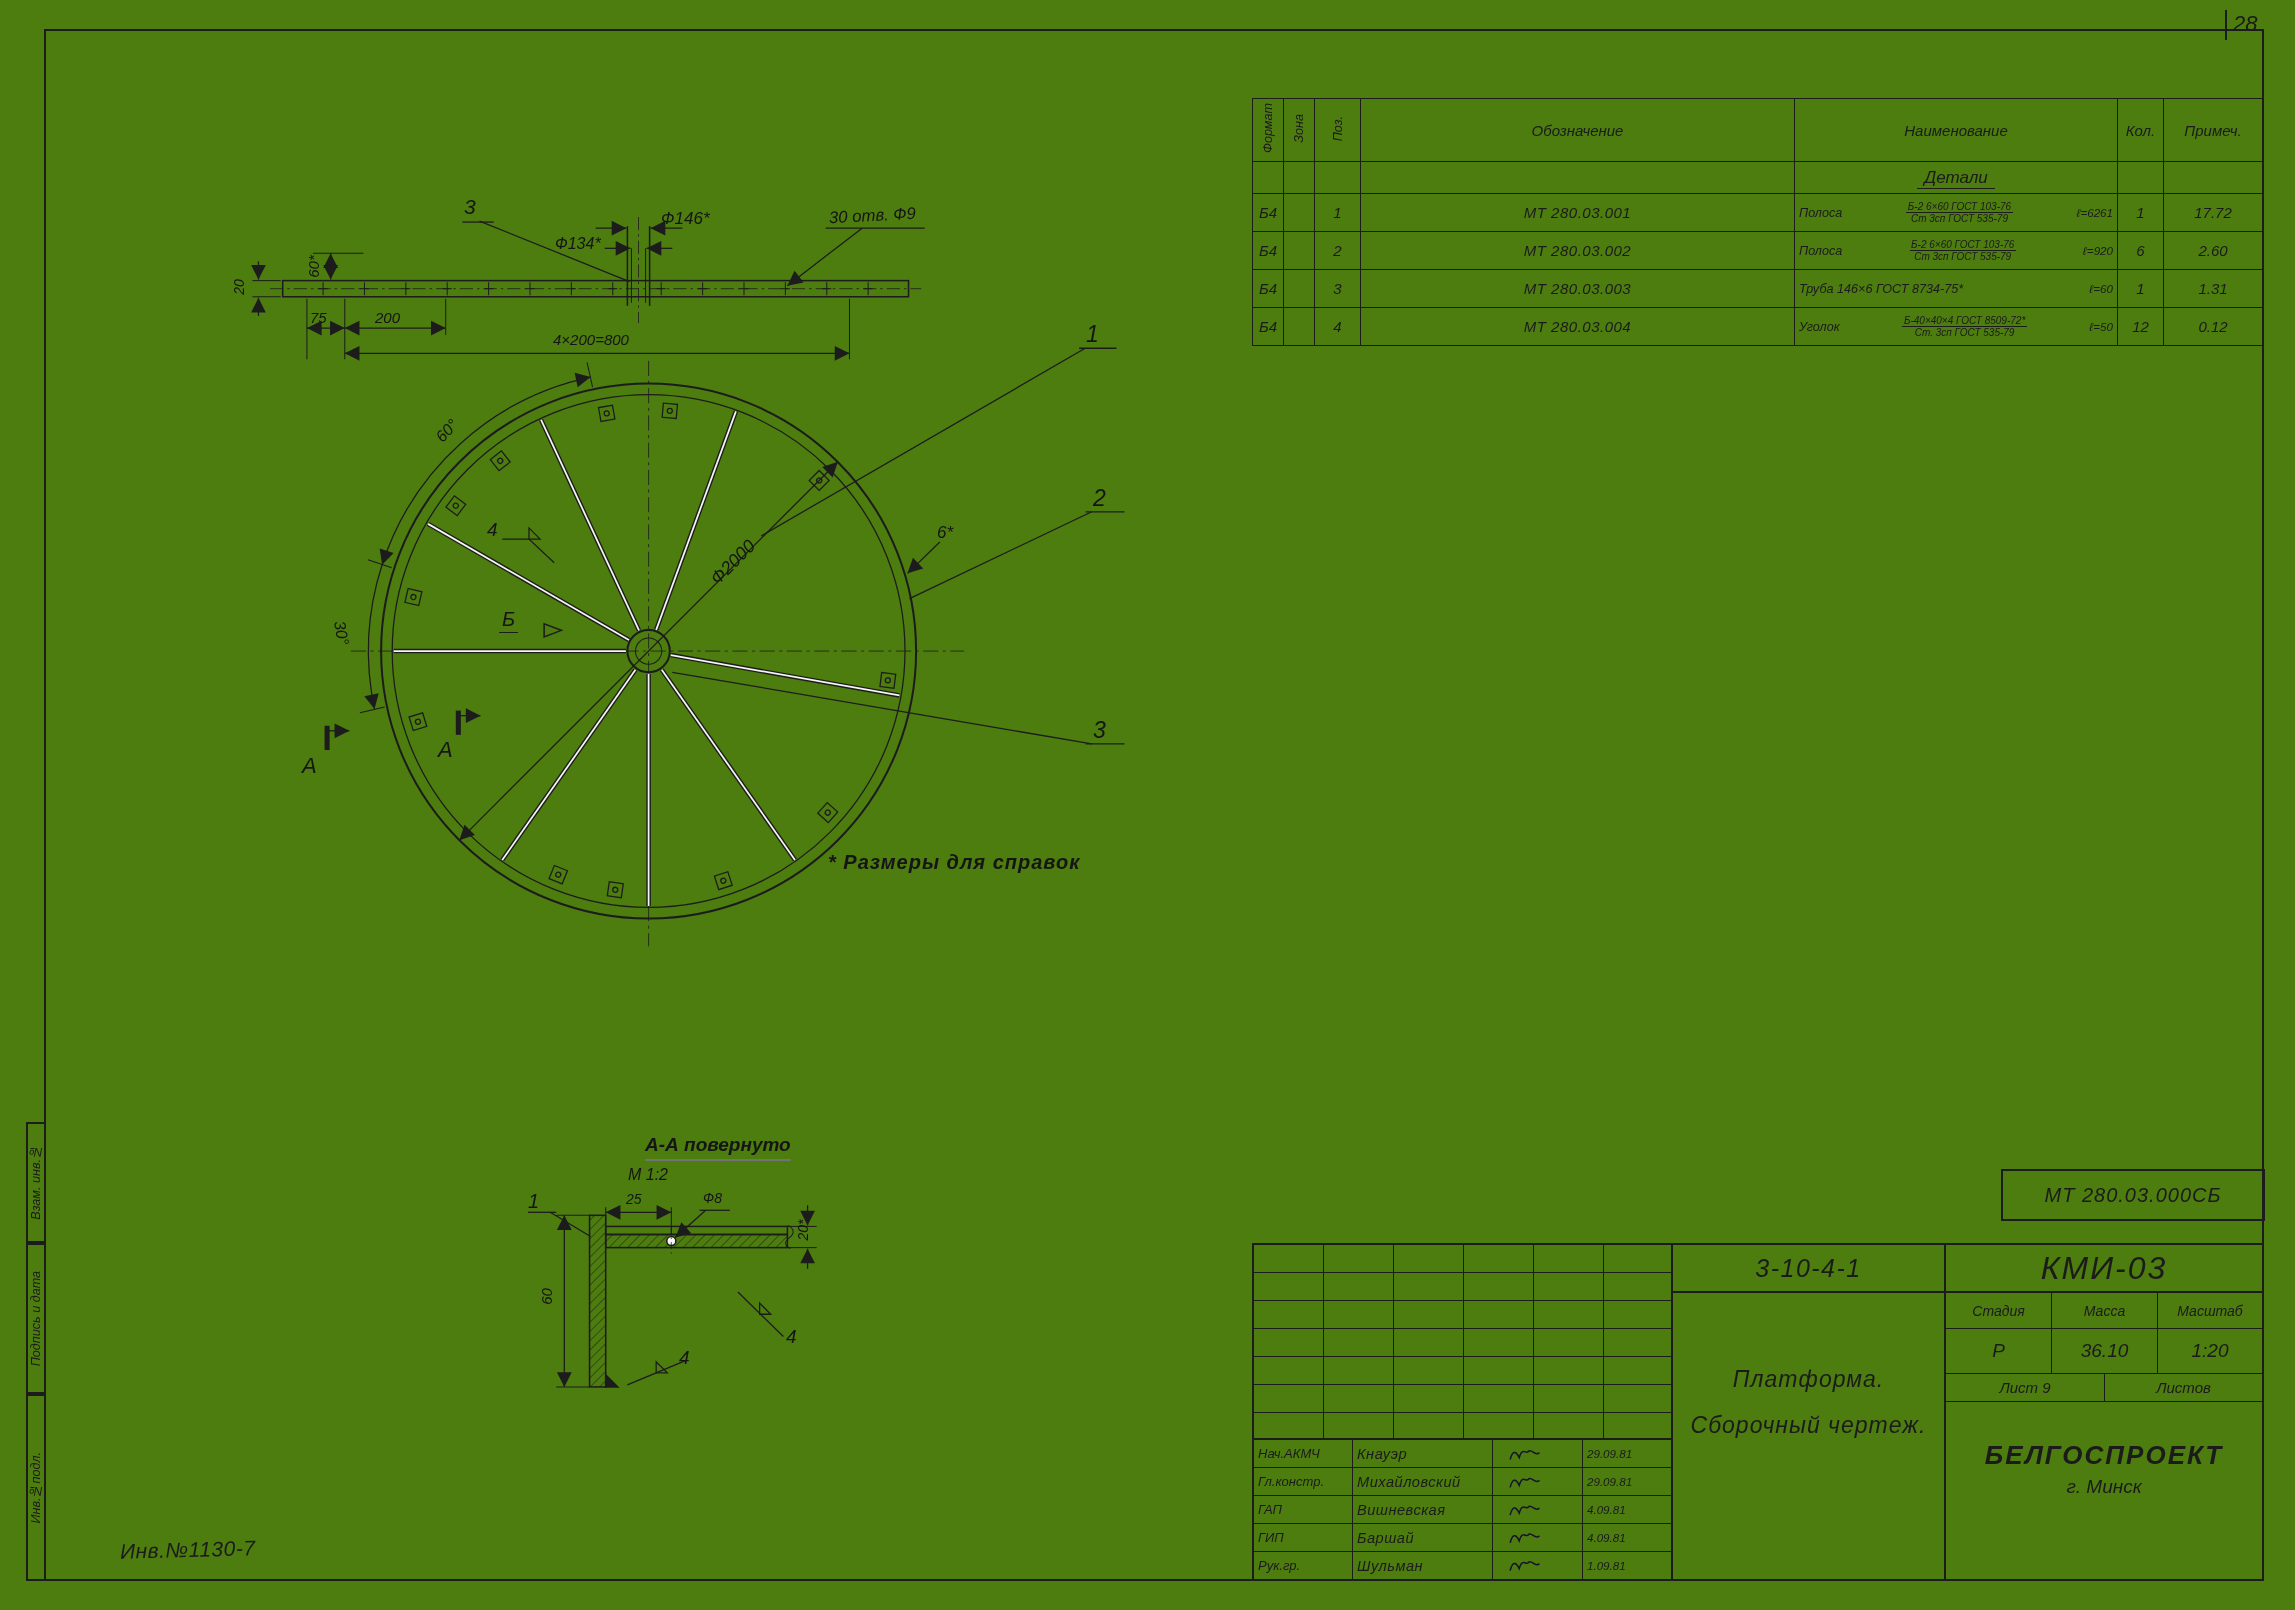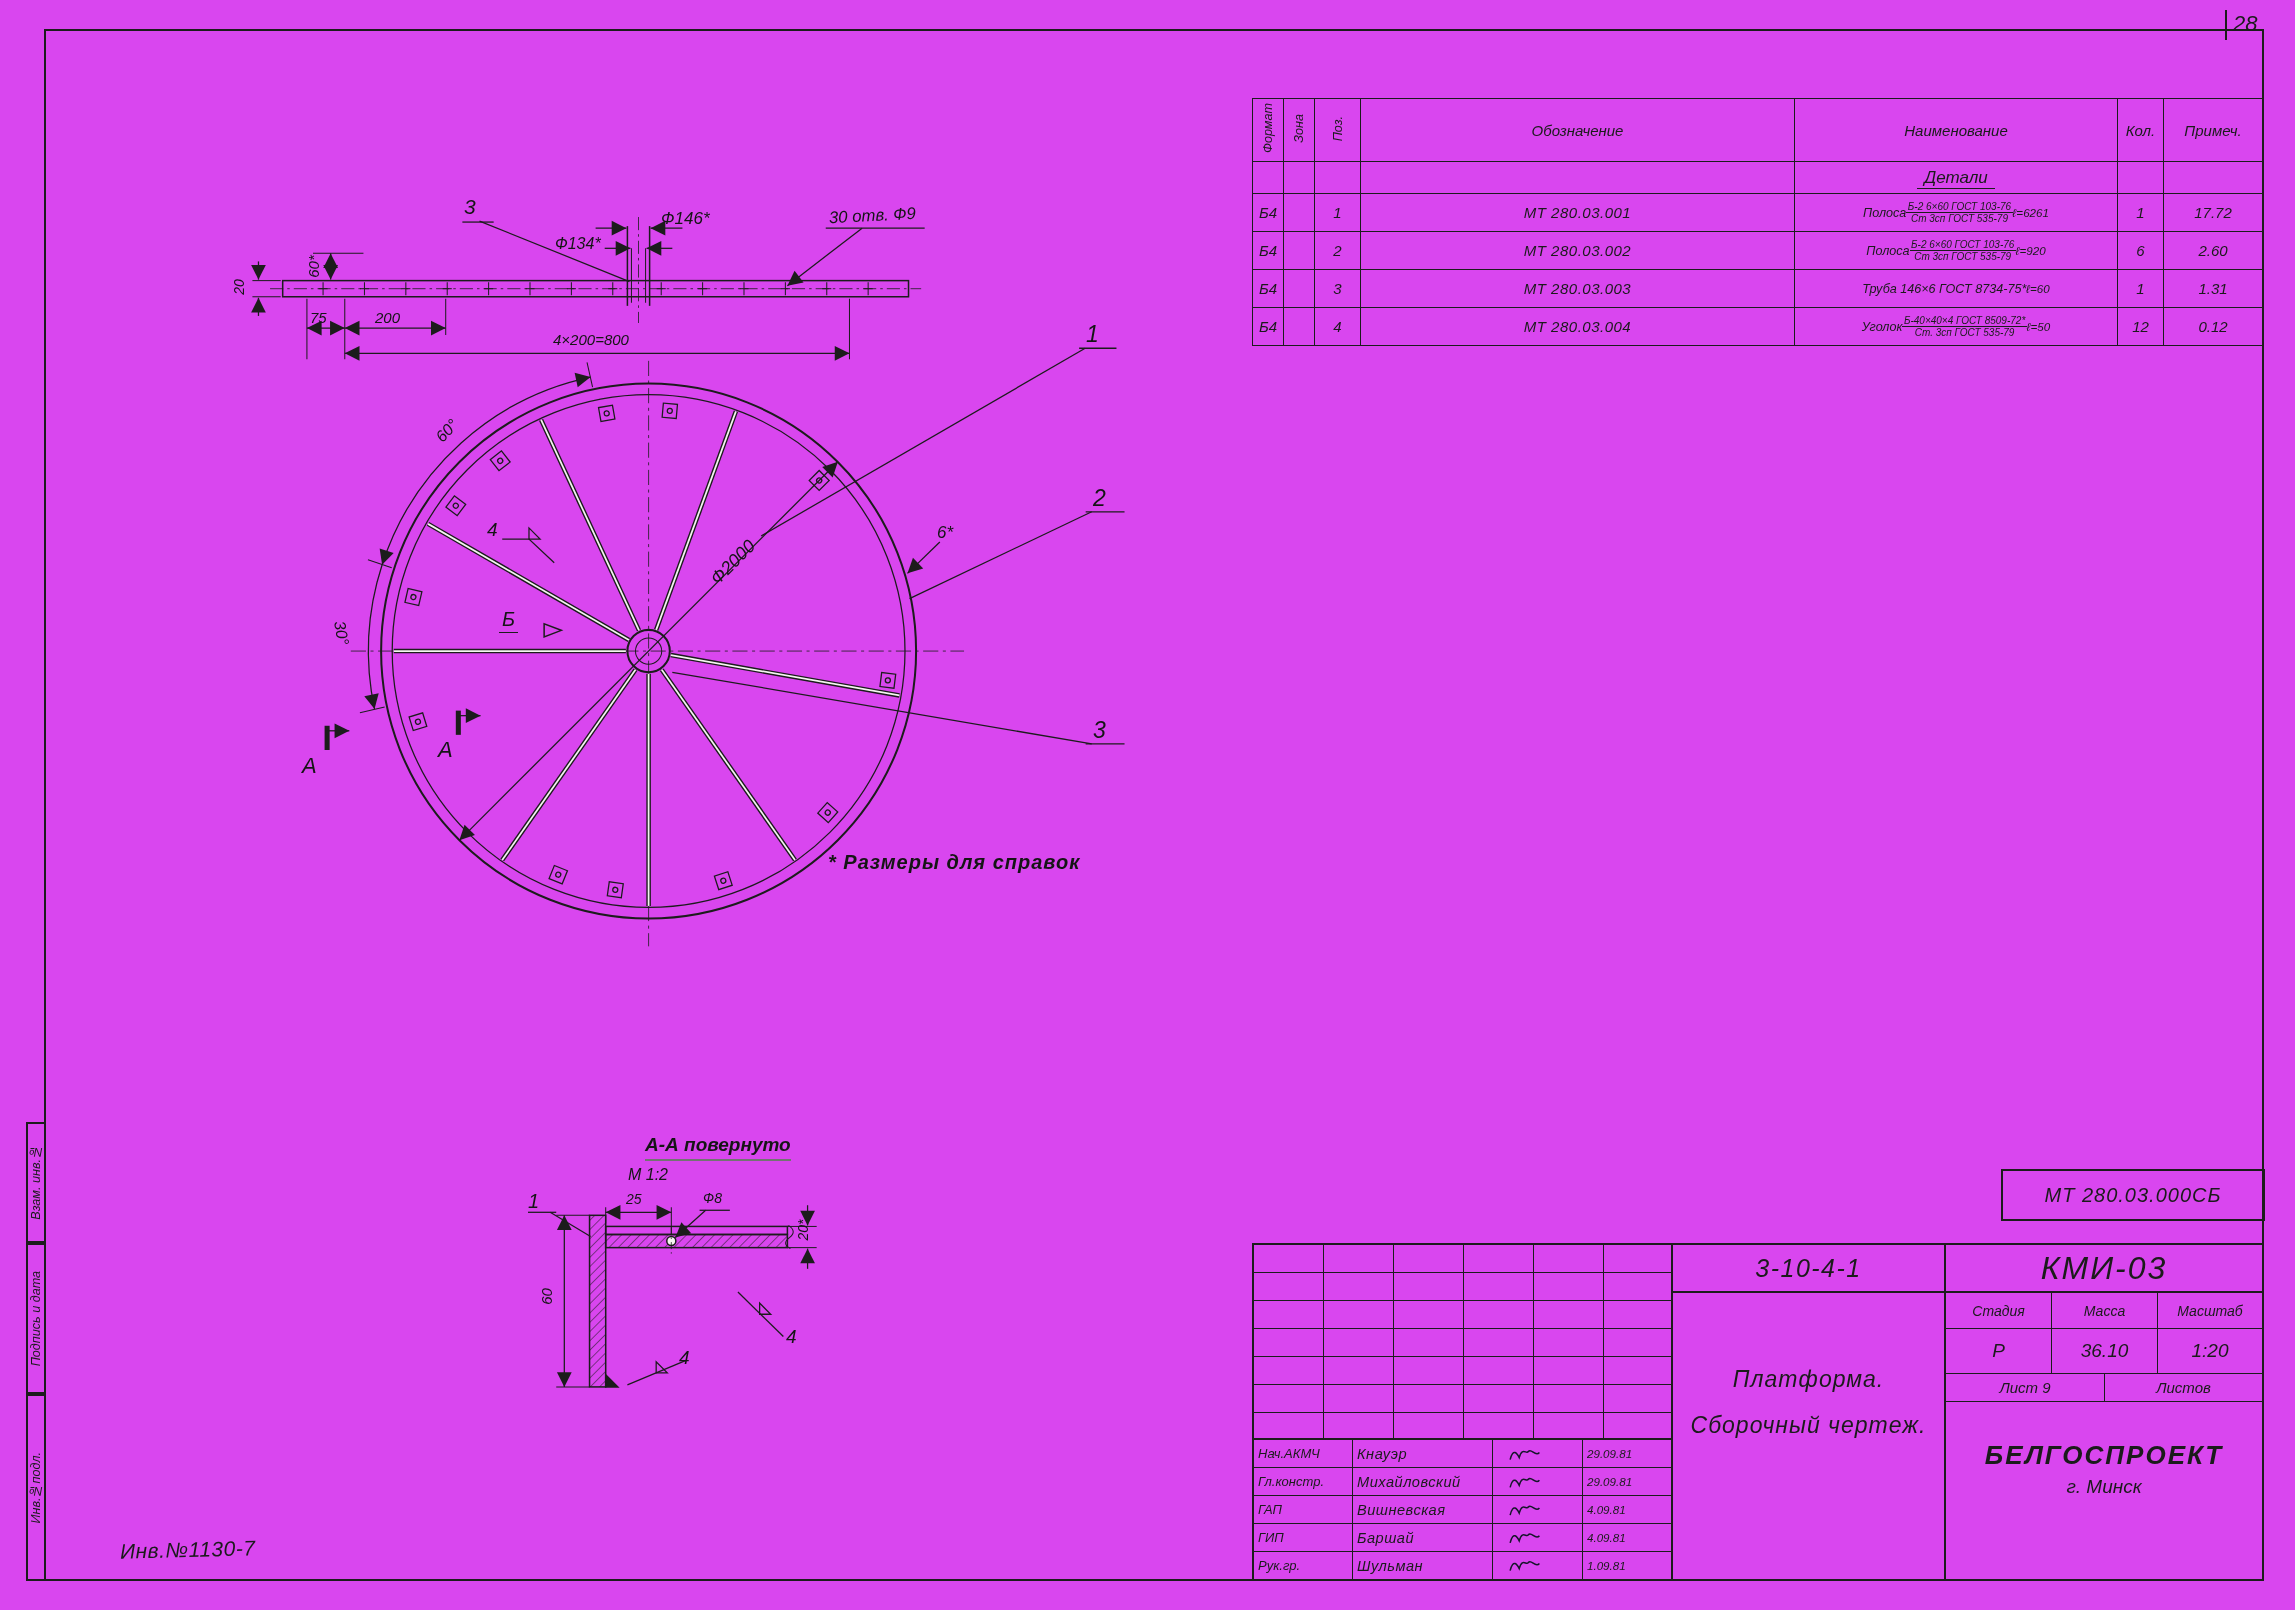--- a/index.html
+++ b/index.html
@@ -1,30 +1,30 @@
 <!DOCTYPE html>
 <html style="font-size:8px"><head>
 <meta charset="utf-8">
 <style>
   html,body{margin:0;padding:0;background:#888;}
-  .page{position:relative;width:2295px;height:1610px;background:#d946ef;font-family:"Liberation Sans",sans-serif;color:#1b1b1b;overflow:hidden;}
+  .page{position:relative;width:2295px;height:1610px;background:#4d7c0f;font-family:"Liberation Sans",sans-serif;color:#1b1b1b;overflow:hidden;}
   .frame{position:absolute;left:44px;top:29px;width:2220px;height:1552px;border:2.5px solid #1c1c1c;box-sizing:border-box;}
   svg.art{position:absolute;left:0;top:0;}
   .lbl{position:absolute;font-style:italic;white-space:nowrap;color:#151515;}
   .pagenum{position:absolute;left:2225px;top:10px;font-size:22px;font-style:italic;border-left:2px solid #1c1c1c;padding:1px 0 3px 6px;}
   
   table.spec{position:absolute;left:1252px;top:98px;border-collapse:collapse;table-layout:fixed;font-style:italic;}
   table.spec td,table.spec th{border:1.5px solid #1c1c1c;padding:0 2px;text-align:center;vertical-align:middle;font-weight:normal;overflow:hidden;}
   table.spec .hdr th{height:62px;font-size:15px;}
   .vtext{writing-mode:vertical-rl;transform:rotate(180deg);display:inline-block;font-size:12.6px;}
   tr.sec td{height:31px;font-size:17px;}
   .sec-title{border-bottom:1.5px solid #1c1c1c;padding:0 7px 1px;}
   tr.row td{height:37px;font-size:15px;}
   td.c-des{font-size:15.6px;letter-spacing:0.5px;}
-  .namewrap{display:flex;align-items:center;justify-content:center;padding:0 2px;font-size:12.6px;}
+  .namewrap{display:flex;align-items:center;justify-content:space-between;padding:0 2px;font-size:12.6px;}
   .frac{display:inline-flex;flex-direction:column;align-items:center;line-height:1.12;font-size:10px;}
   .frac .ft{border-bottom:1px solid #1c1c1c;padding:0 1.5px;}
   .frac .ft:empty{display:none;}
   .frac .fb:empty{display:none;}
   .nsuf{font-size:11.6px;}
   
   .docstamp{position:absolute;left:2001px;top:1169px;width:264px;height:52px;border:2.5px solid #1c1c1c;box-sizing:border-box;display:flex;align-items:center;justify-content:center;font-size:20px;font-style:italic;letter-spacing:1px;}
   
   .tblock{position:absolute;left:1252px;top:1243px;width:1012px;height:338px;border:2.5px solid #1c1c1c;box-sizing:border-box;display:flex;font-style:italic;}
   .tb-left{width:419px;border-right:2px solid #1c1c1c;box-sizing:border-box;}

